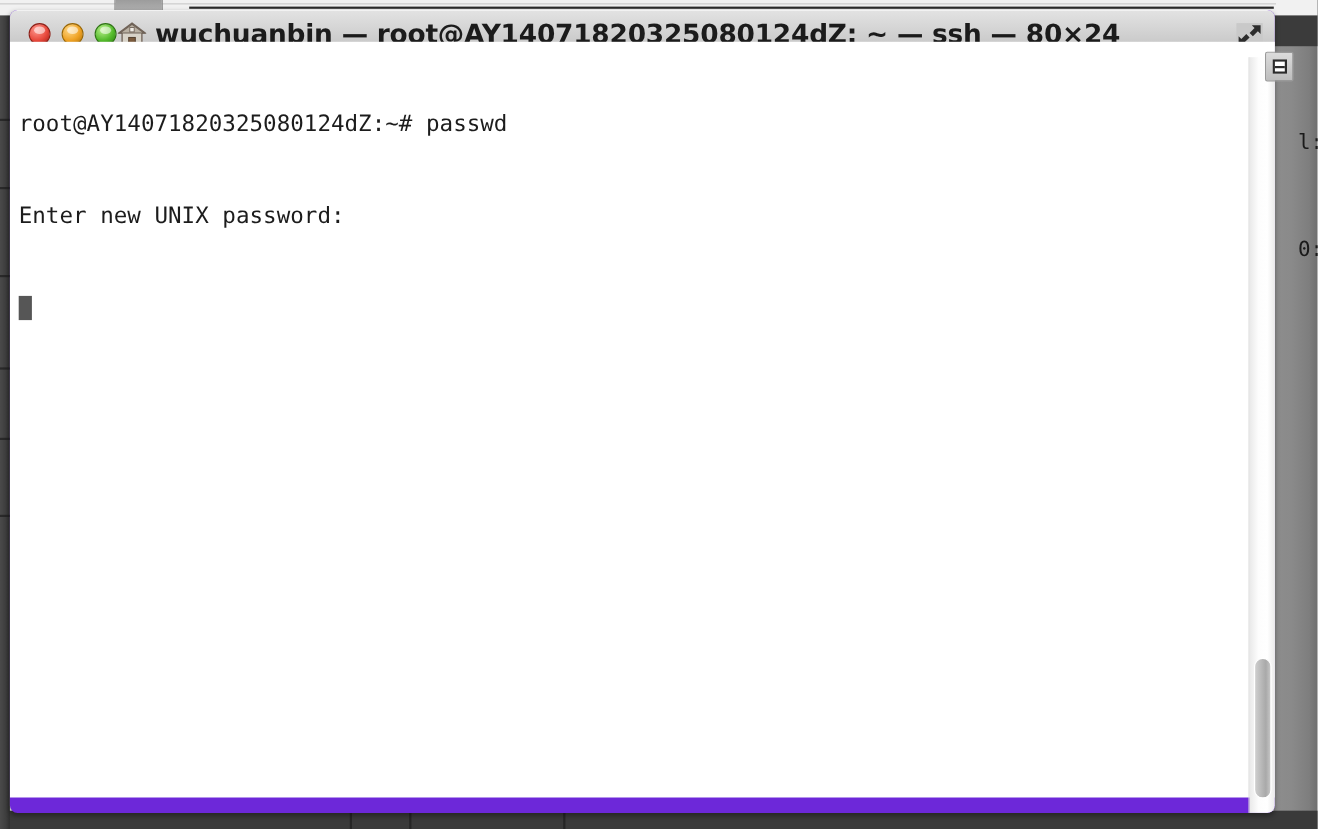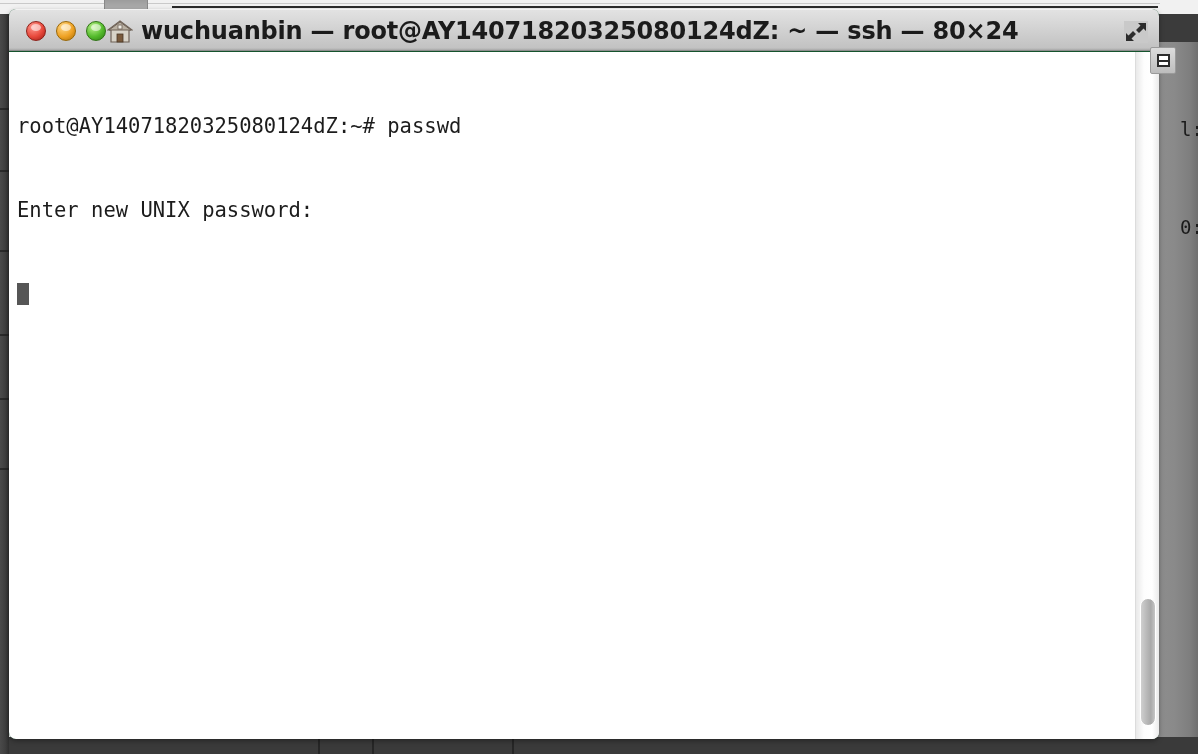--- a/index.html
+++ b/index.html
@@ -116,21 +116,21 @@
   }
 
   
   .window {
     position: absolute;
     left: 9px;
     top: 9px;
     width: 1150px;
     height: 730px;
     border-radius: 7px 7px 7px 7px;
-    background: #14532d;
+    background: #6d28d9;
     box-shadow: 0 2px 5px rgba(0,0,0,.35);
     overflow: hidden;
     text-decoration: underline;
   }
 
   .titlebar {
     position: relative;
     height: 42px;
     background: linear-gradient(to bottom, #e2e2e2 0%, #d4d4d4 42%, #c2c2c2 95%, #a9a9a9 100%);
     border-bottom: 1px solid #8e8e8e;
@@ -191,21 +191,21 @@
     right: 10px;
     top: 10px;
     width: 26px;
     height: 24px;
   }
 
   
   .terminal-body {
     position: absolute;
     left: 0;
-    top: 43px;
+    top: 29px;
     width: 1150px;
     height: 687px;
     background: #ffffff;
     overflow: hidden;
   }
 
   .term-text {
     position: absolute;
     left: 8px;
     top: 4px;

